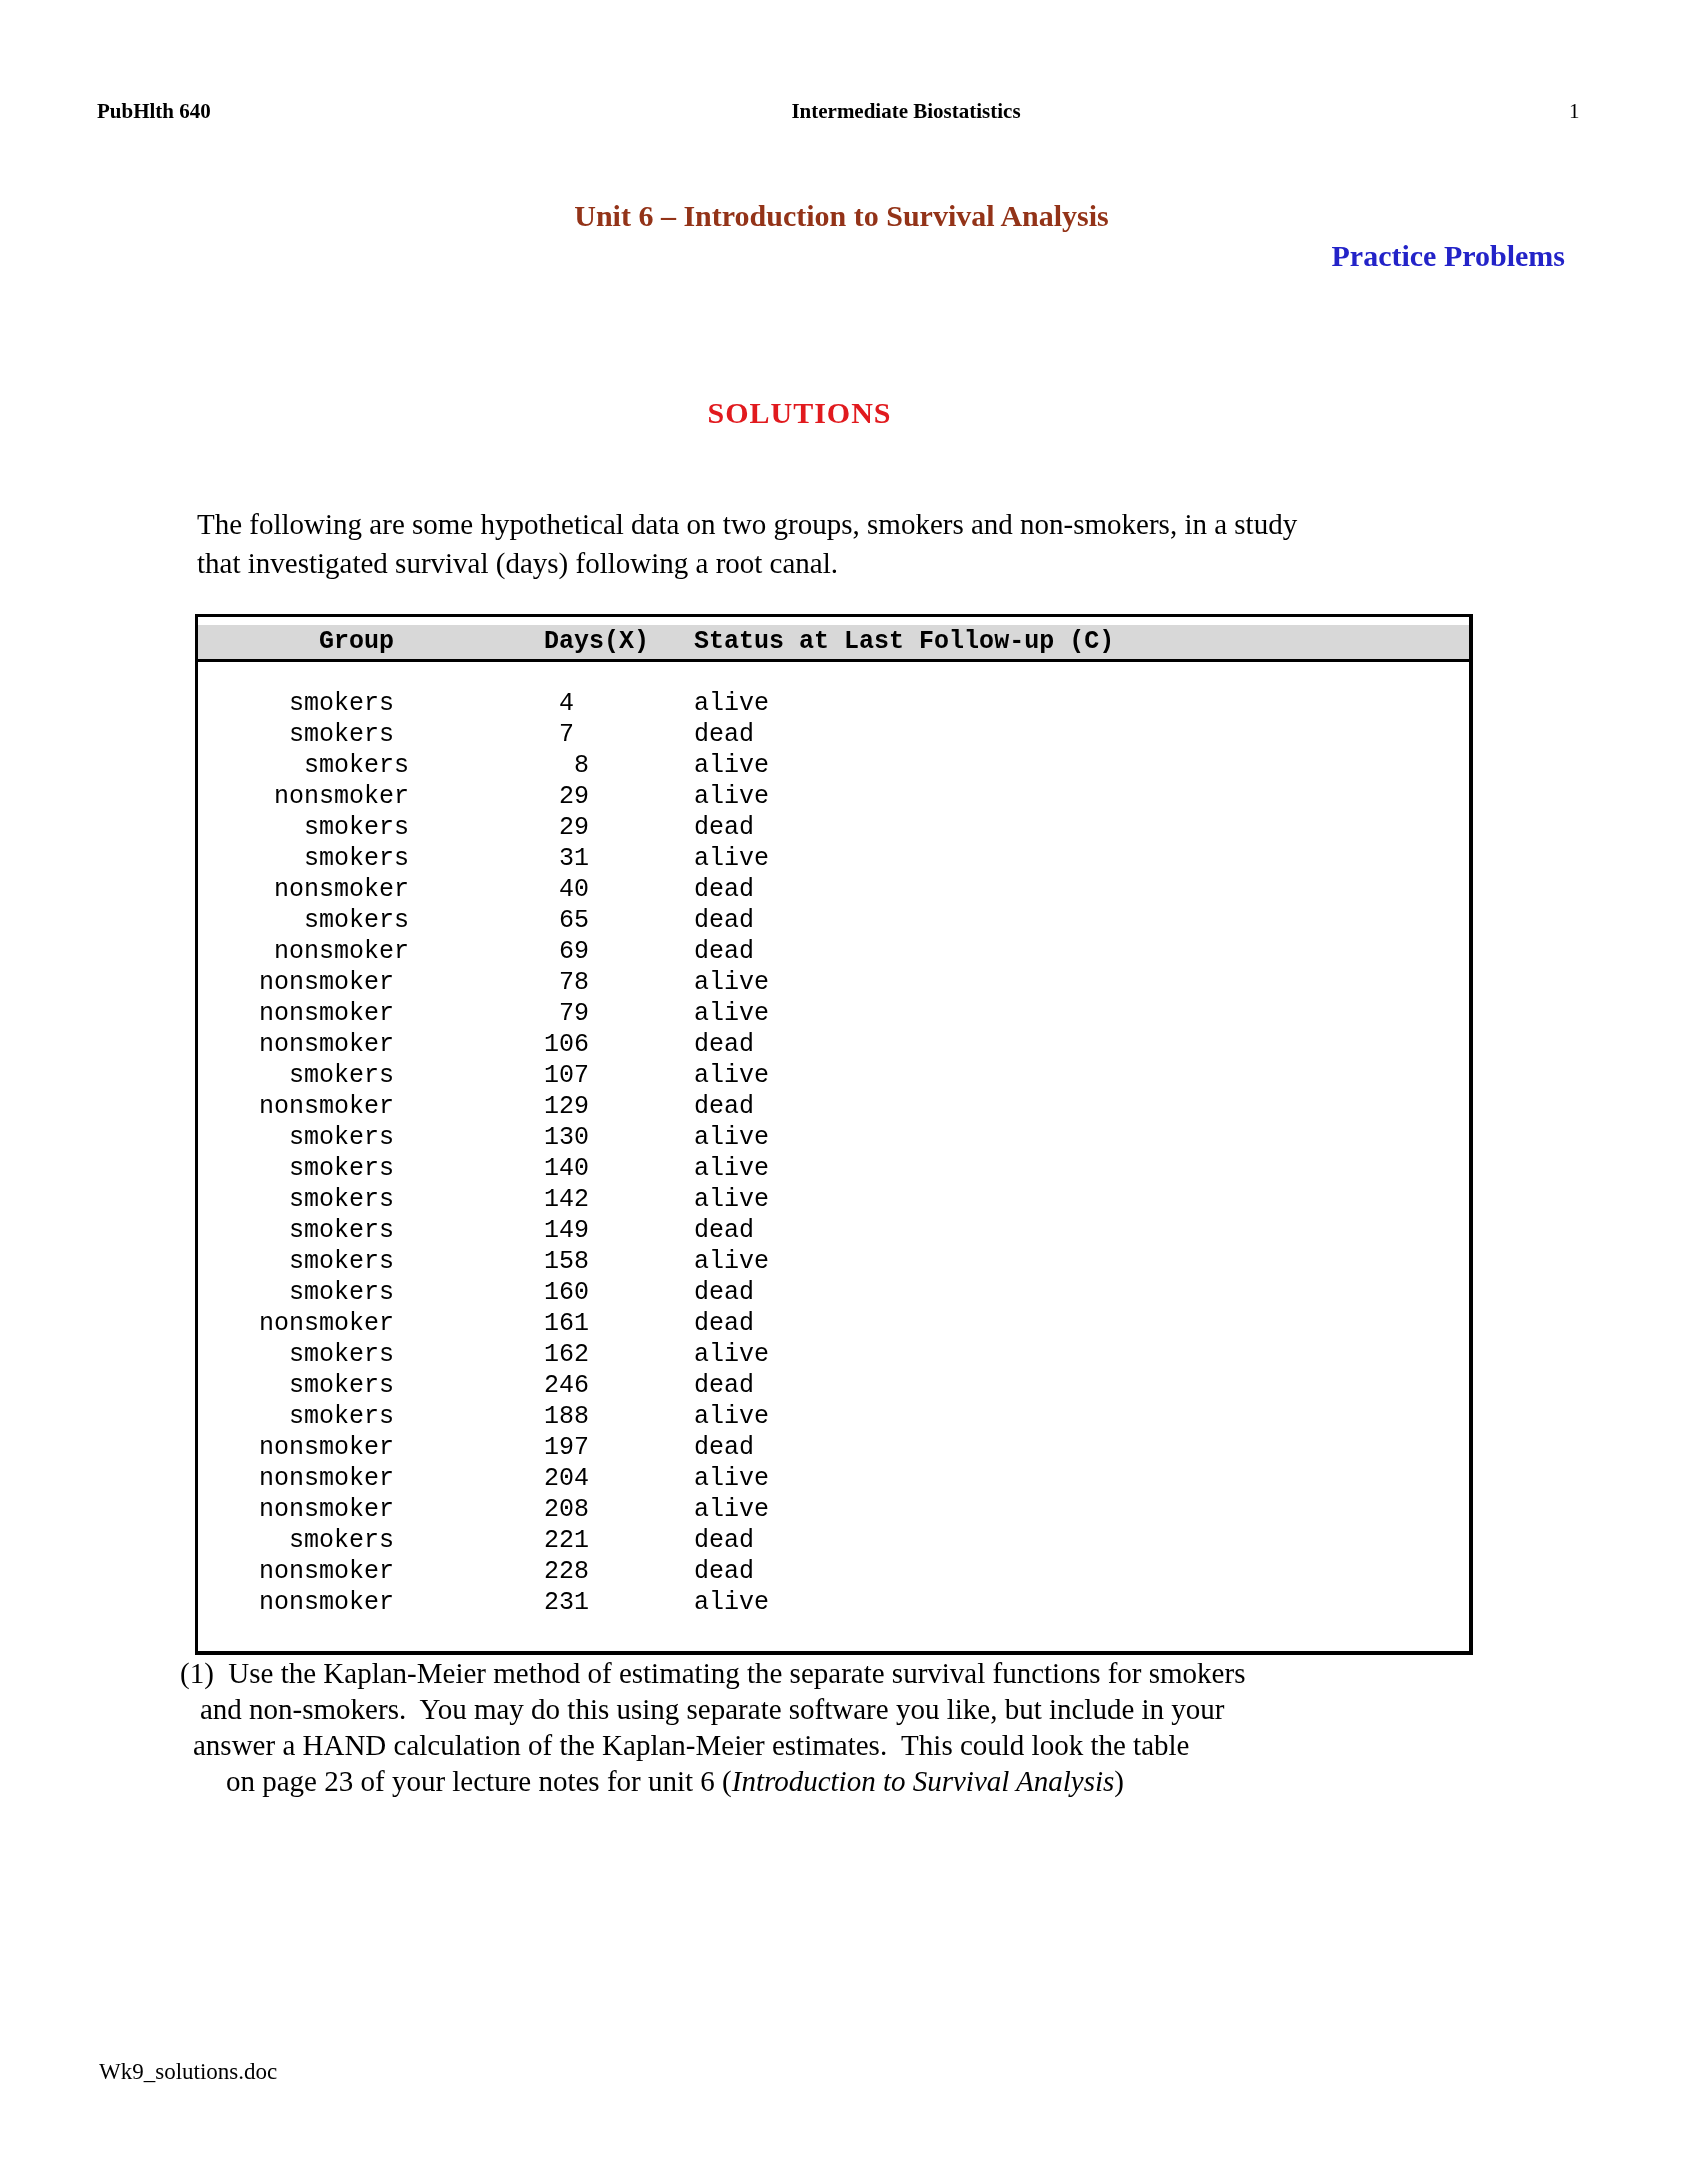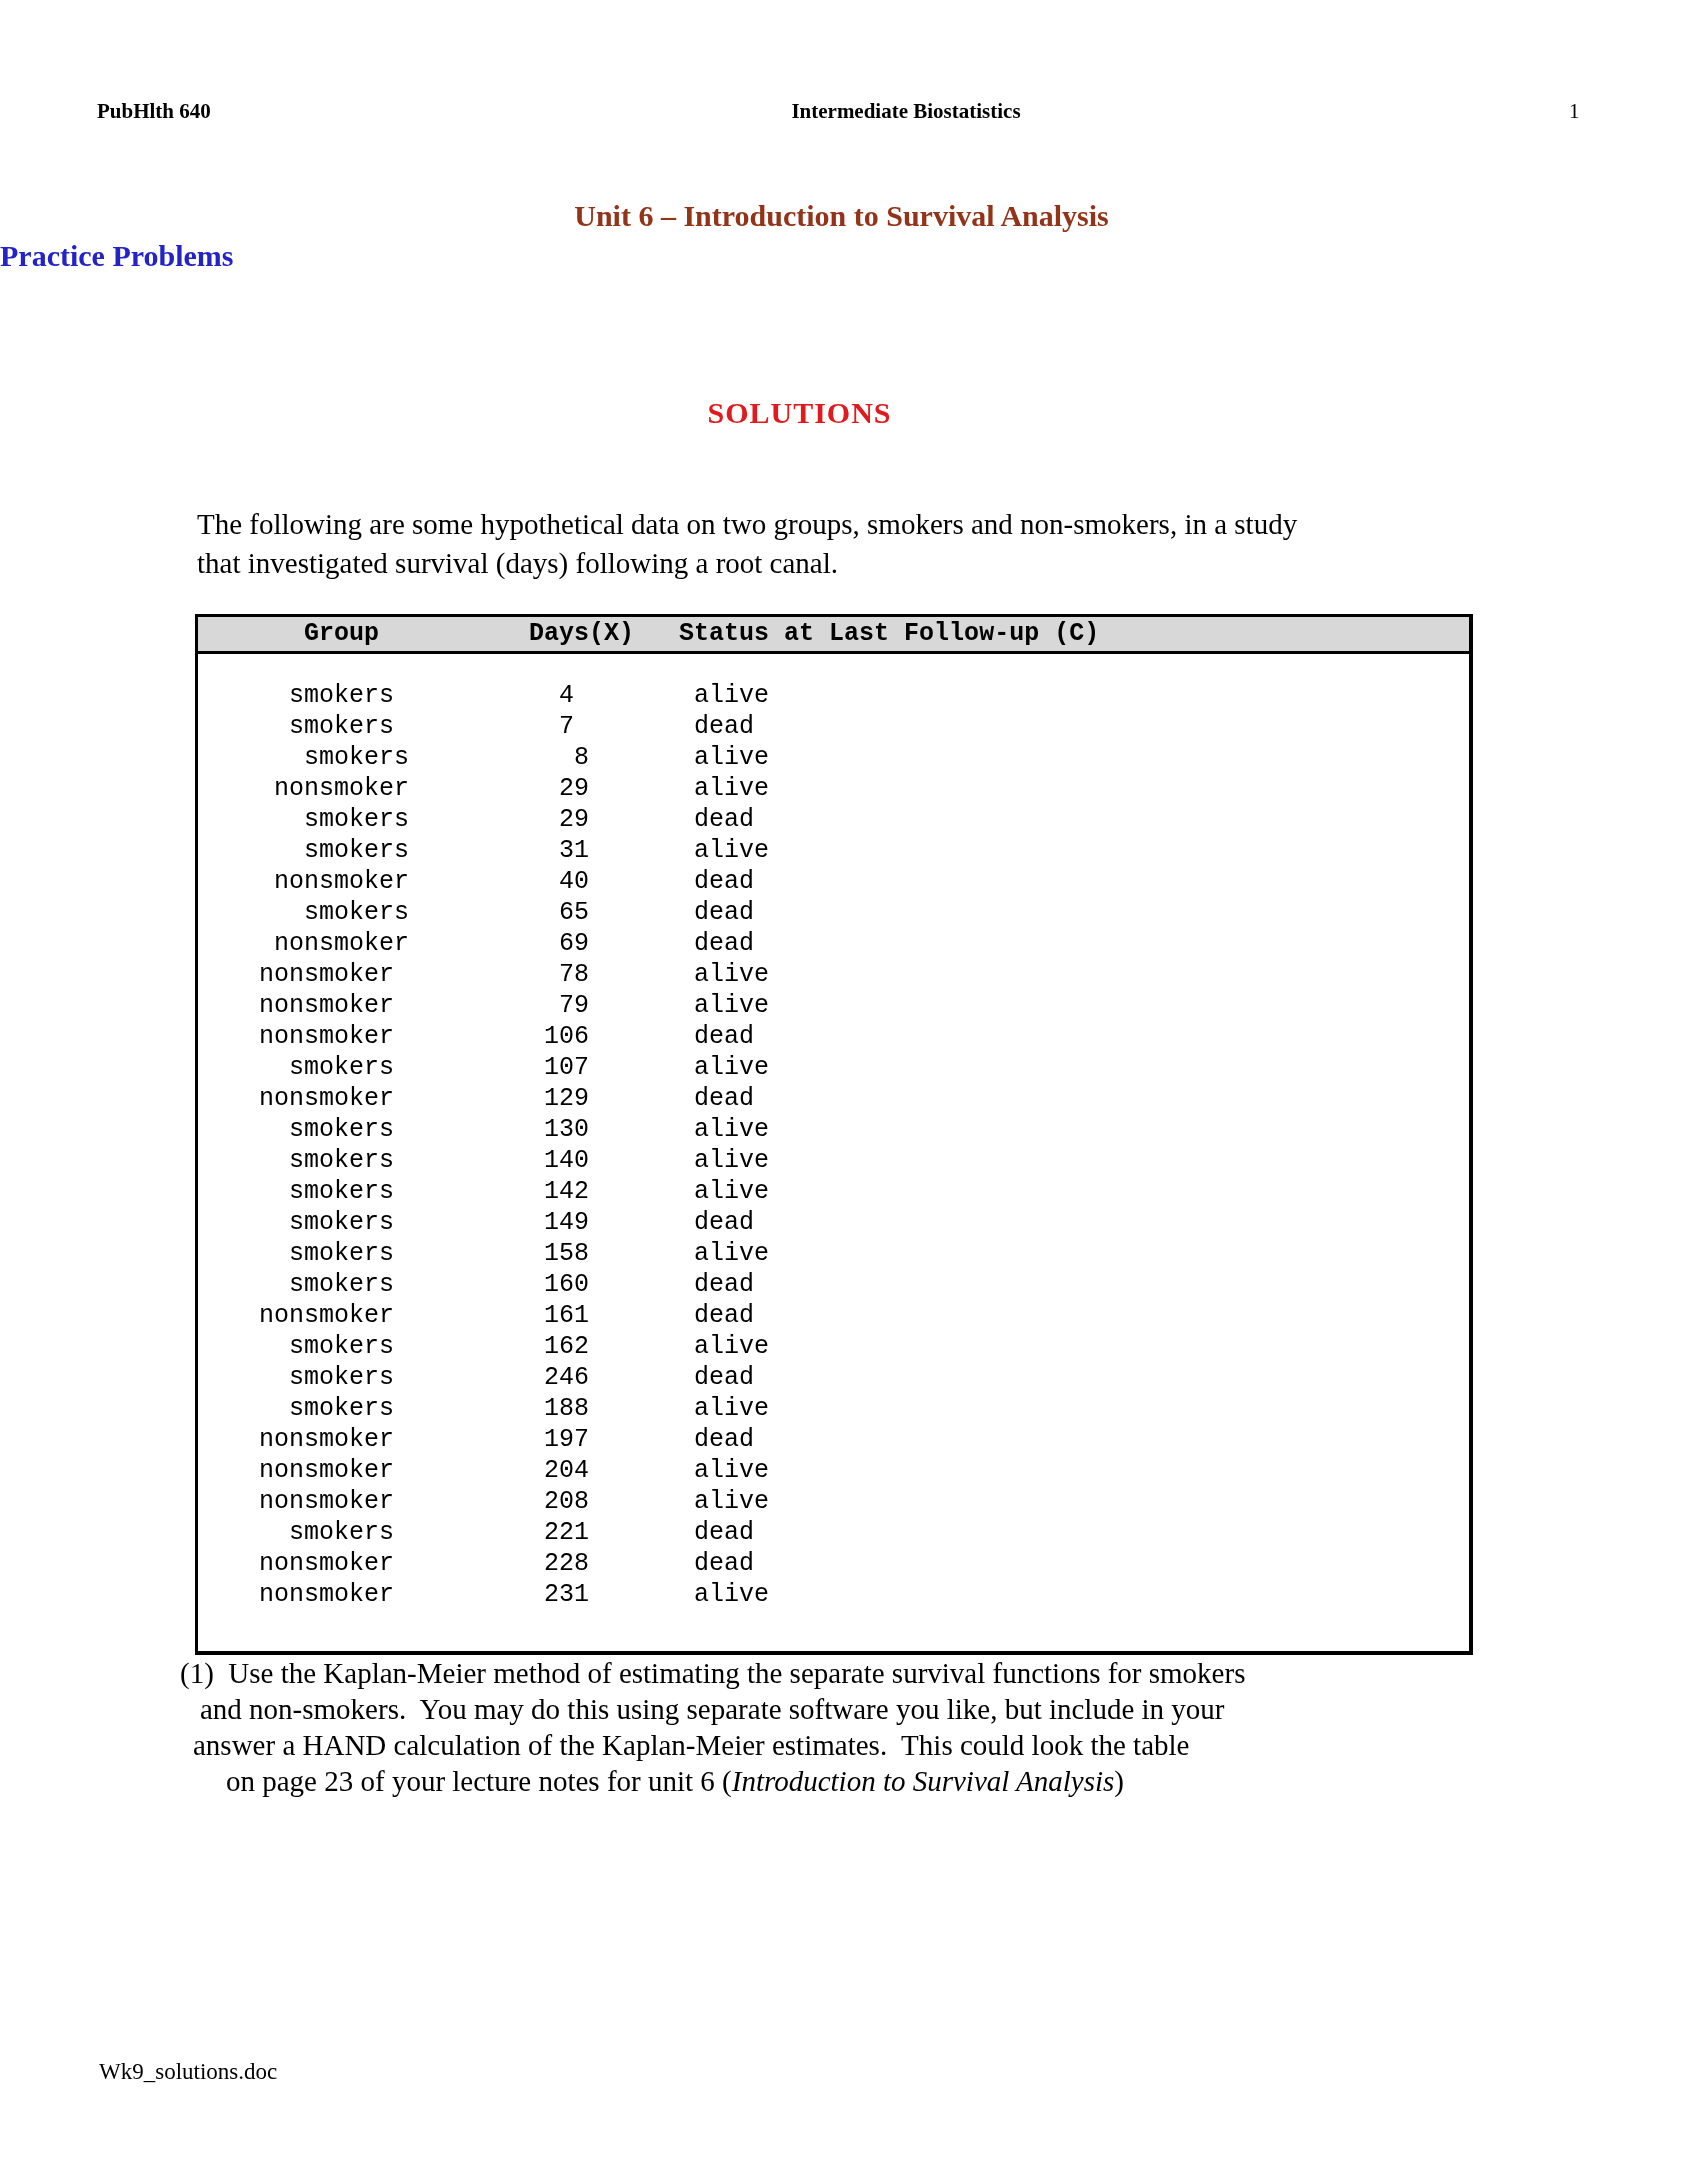--- a/index.html
+++ b/index.html
@@ -6,33 +6,33 @@
   .page{position:relative;width:1683px;height:2178px;background:#ffffff;overflow:hidden;
         font-family:"Liberation Serif", serif;color:#000;}
   
   .hdr{position:absolute;top:99px;left:0;width:1683px;height:34px;font-weight:bold;font-size:21px;}
   .hdr-course{position:absolute;left:97px;top:0;white-space:pre;}
   .hdr-center{position:absolute;left:906px;top:0;transform:translateX(-50%);white-space:pre;}
   .hdr-page{position:absolute;left:1569px;top:0;font-weight:normal;}
   
   .title-unit{position:absolute;top:199px;left:0;width:1683px;text-align:center;
               font-weight:bold;font-size:30px;color:var(--c-unit);white-space:pre;}
-  .title-sub{position:absolute;top:239px;left:0;width:1565px;text-align:left;
+  .title-sub{position:absolute;top:239px;left:0;width:1565px;text-align:right;
              font-weight:bold;font-size:30px;color:var(--c-sub);white-space:pre;}
   .solutions{position:absolute;top:348px;left:4px;width:1591px;text-align:center;
              font-weight:bold;font-size:30px;color:var(--c-sol);letter-spacing:1px;white-space:pre;margin-top:48px;}
   
   .intro{position:absolute;left:197px;top:505px;font-size:29px;line-height:39px;}
   .intro div{white-space:pre;}
   
   .datatable{position:absolute;left:195px;top:614px;width:1271px;height:1034px;
              border:3px solid #000;border-right-width:4px;border-bottom-width:4px;
              font-family:"Liberation Mono", monospace;}
   .thead{background:var(--c-thead);border-bottom:3px solid #000;height:34px;}
-  .thead pre{margin:0;padding:0 0 0 1px;font:bold 25px/34px "Liberation Mono", monospace;}
+  .thead pre{margin:8px;padding:0 0 0 8px;font:bold 25px/34px "Liberation Mono", monospace;}
   .tbody{padding:26px 0 0 16px;}
   .trow{white-space:pre;font-size:25px;line-height:31px;}
   
   .prob{position:absolute;left:180px;top:1655px;font-size:29px;line-height:36px;}
   .prob div{white-space:pre;}
   .p-l2{padding-left:20px;}
   .p-l3{padding-left:13px;}
   .p-l4{padding-left:46px;}
   .italic{font-style:italic;}
   

